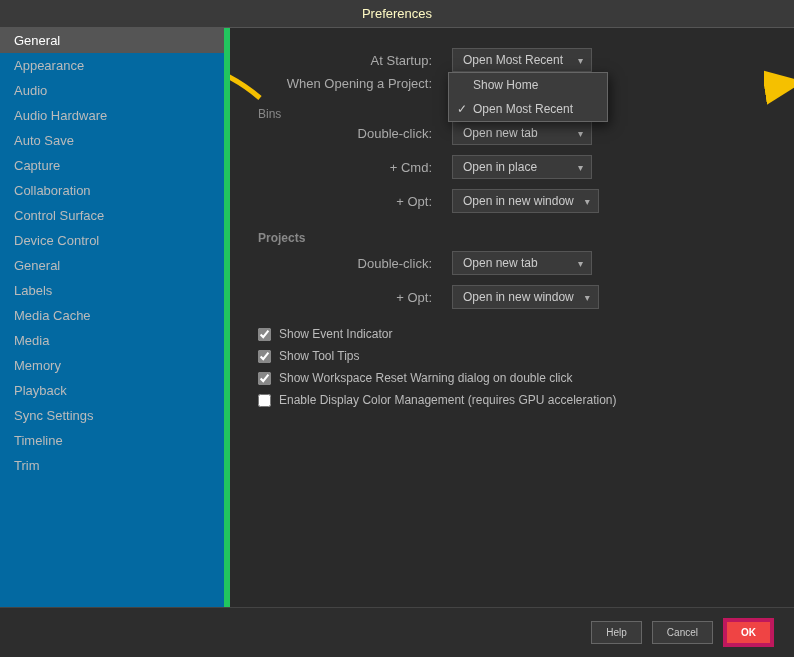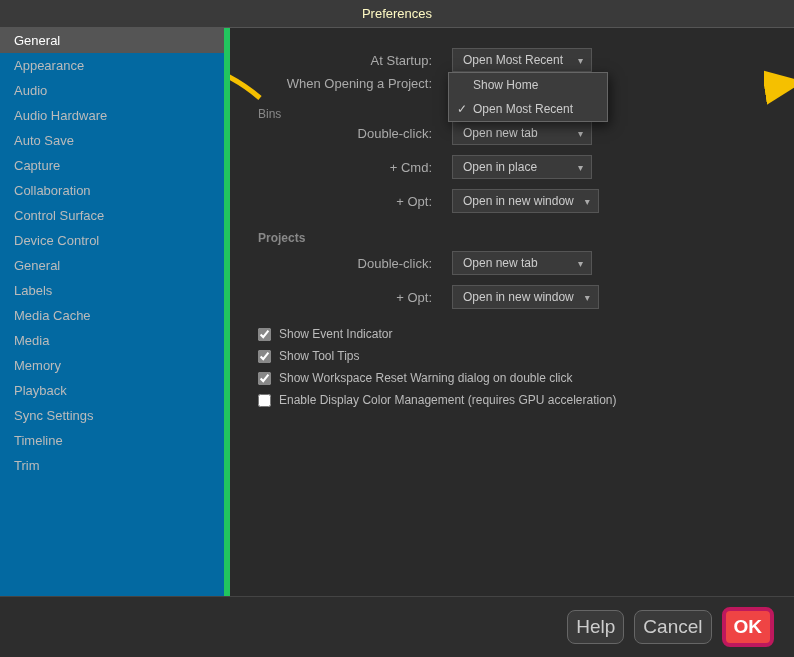--- a/index.html
+++ b/index.html
@@ -144,24 +144,24 @@
       display: flex;
       justify-content: flex-end;
       align-items: center;
       padding: 10px 20px;
       border-top: 1px solid #444;
       background: #2d2d2d;
       flex-shrink: 0;
       gap: 10px;
     }
     .footer-btn {
-      padding: 5px 8px;
-      font-size: 19px;
-      cursor: pointer;
-      border-radius: 8px;
+      padding: 5px 14px;
+      font-size: 10px;
+      cursor: pointer;
+      border-radius: 0;
       border: 1px solid #666;
       background: #3a3a3a;
       color: #ccc;
     }
     .footer-btn.primary {
       background: #ef4444;
       border: 4px solid #be185d;
       color: #fff;
       font-weight: bold;
     }

